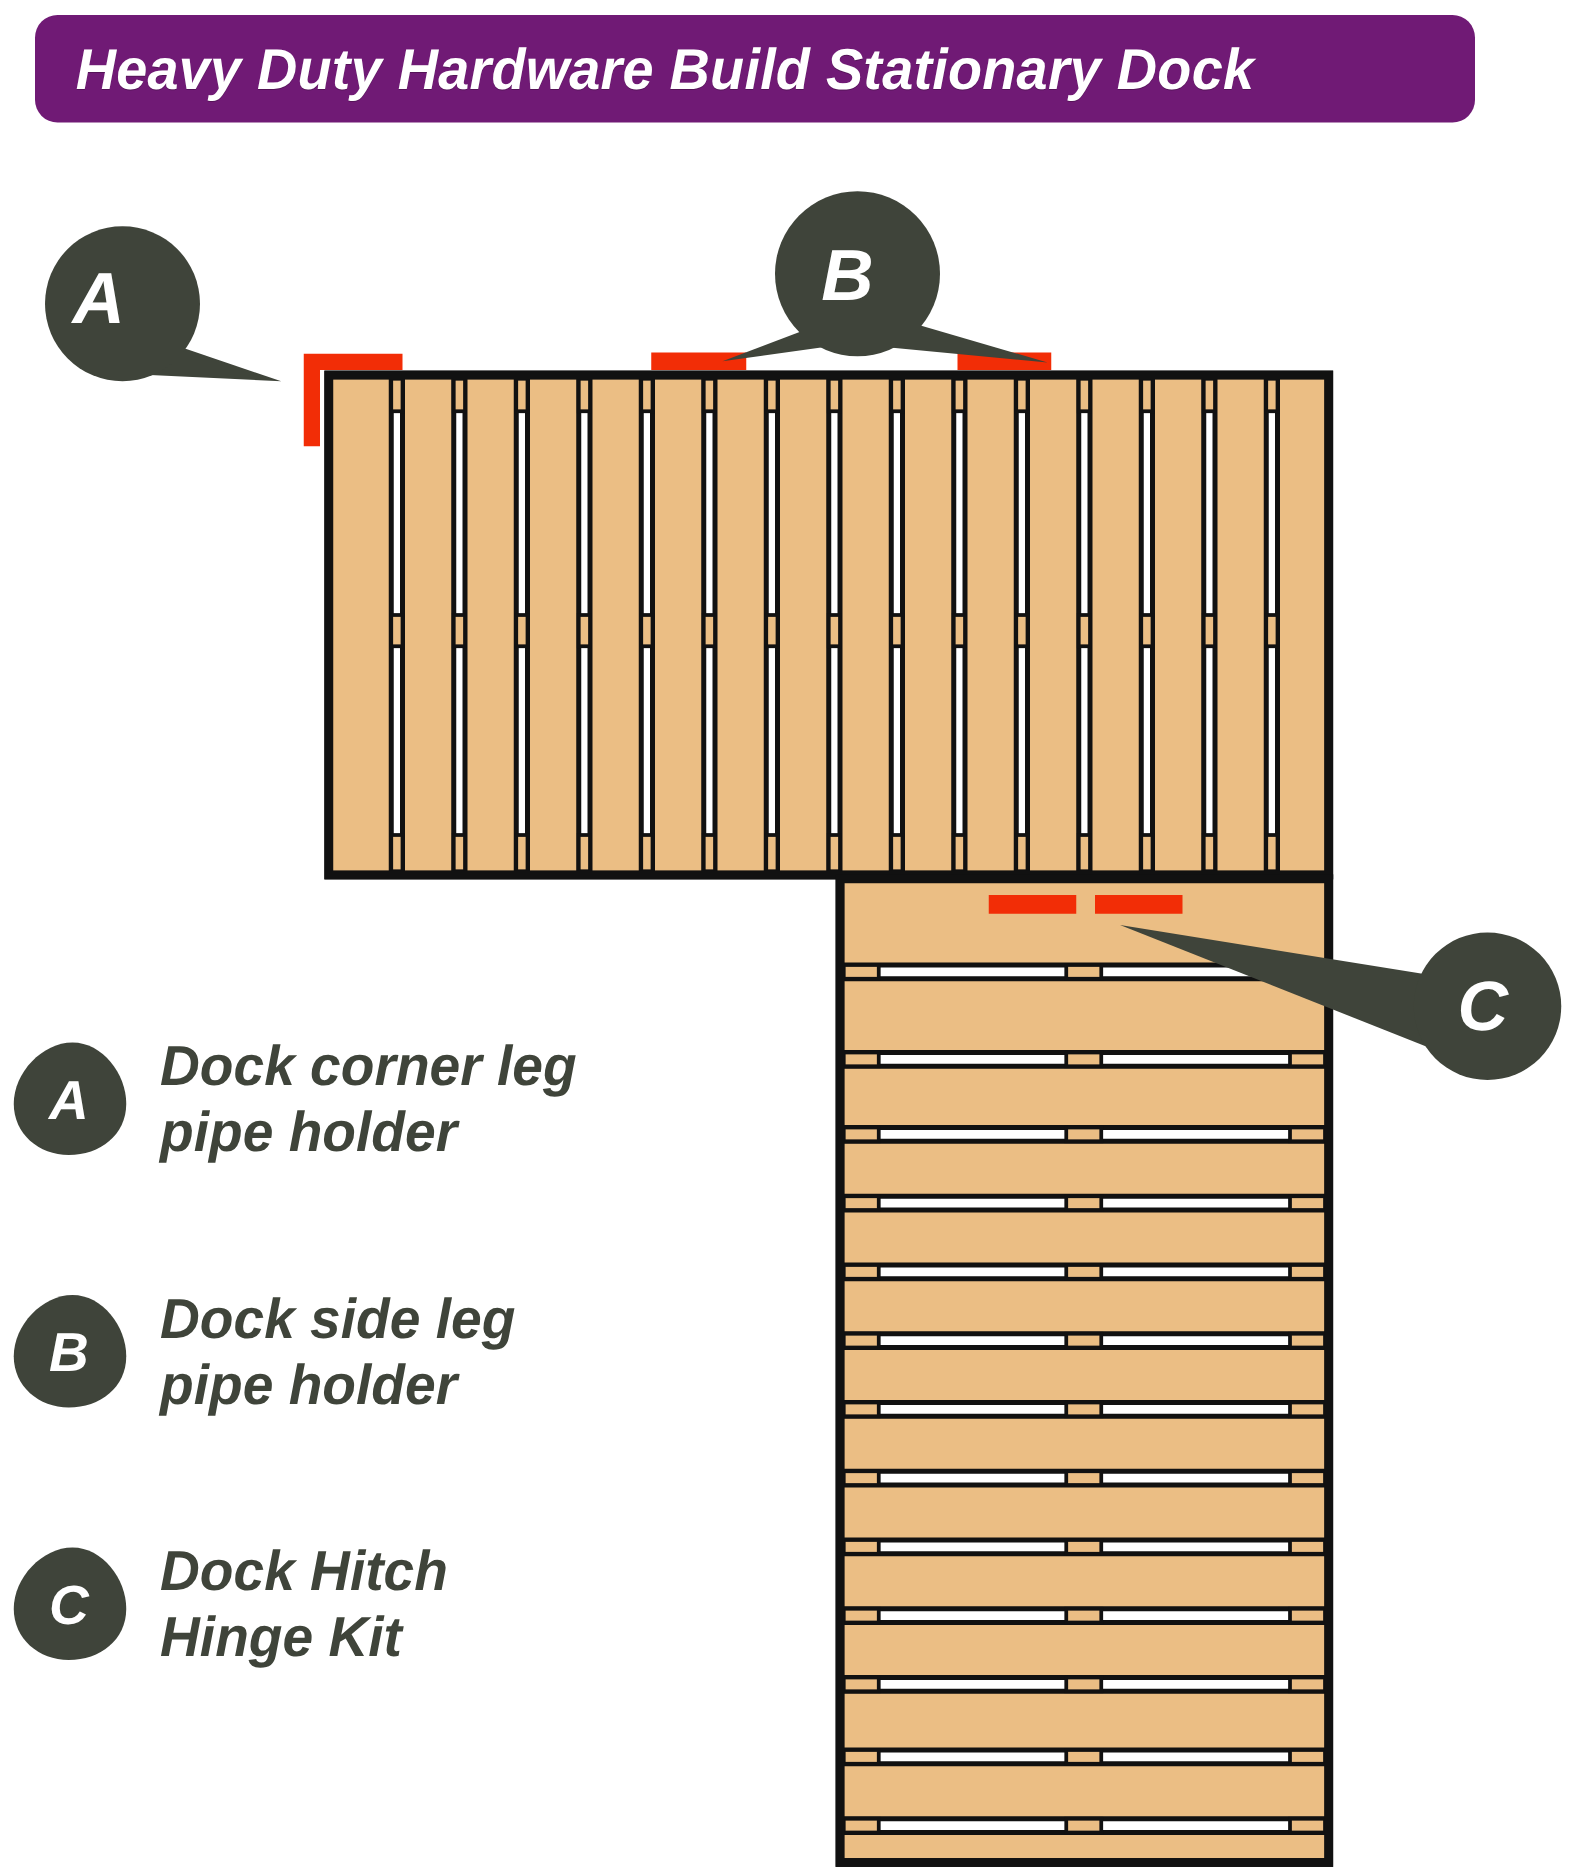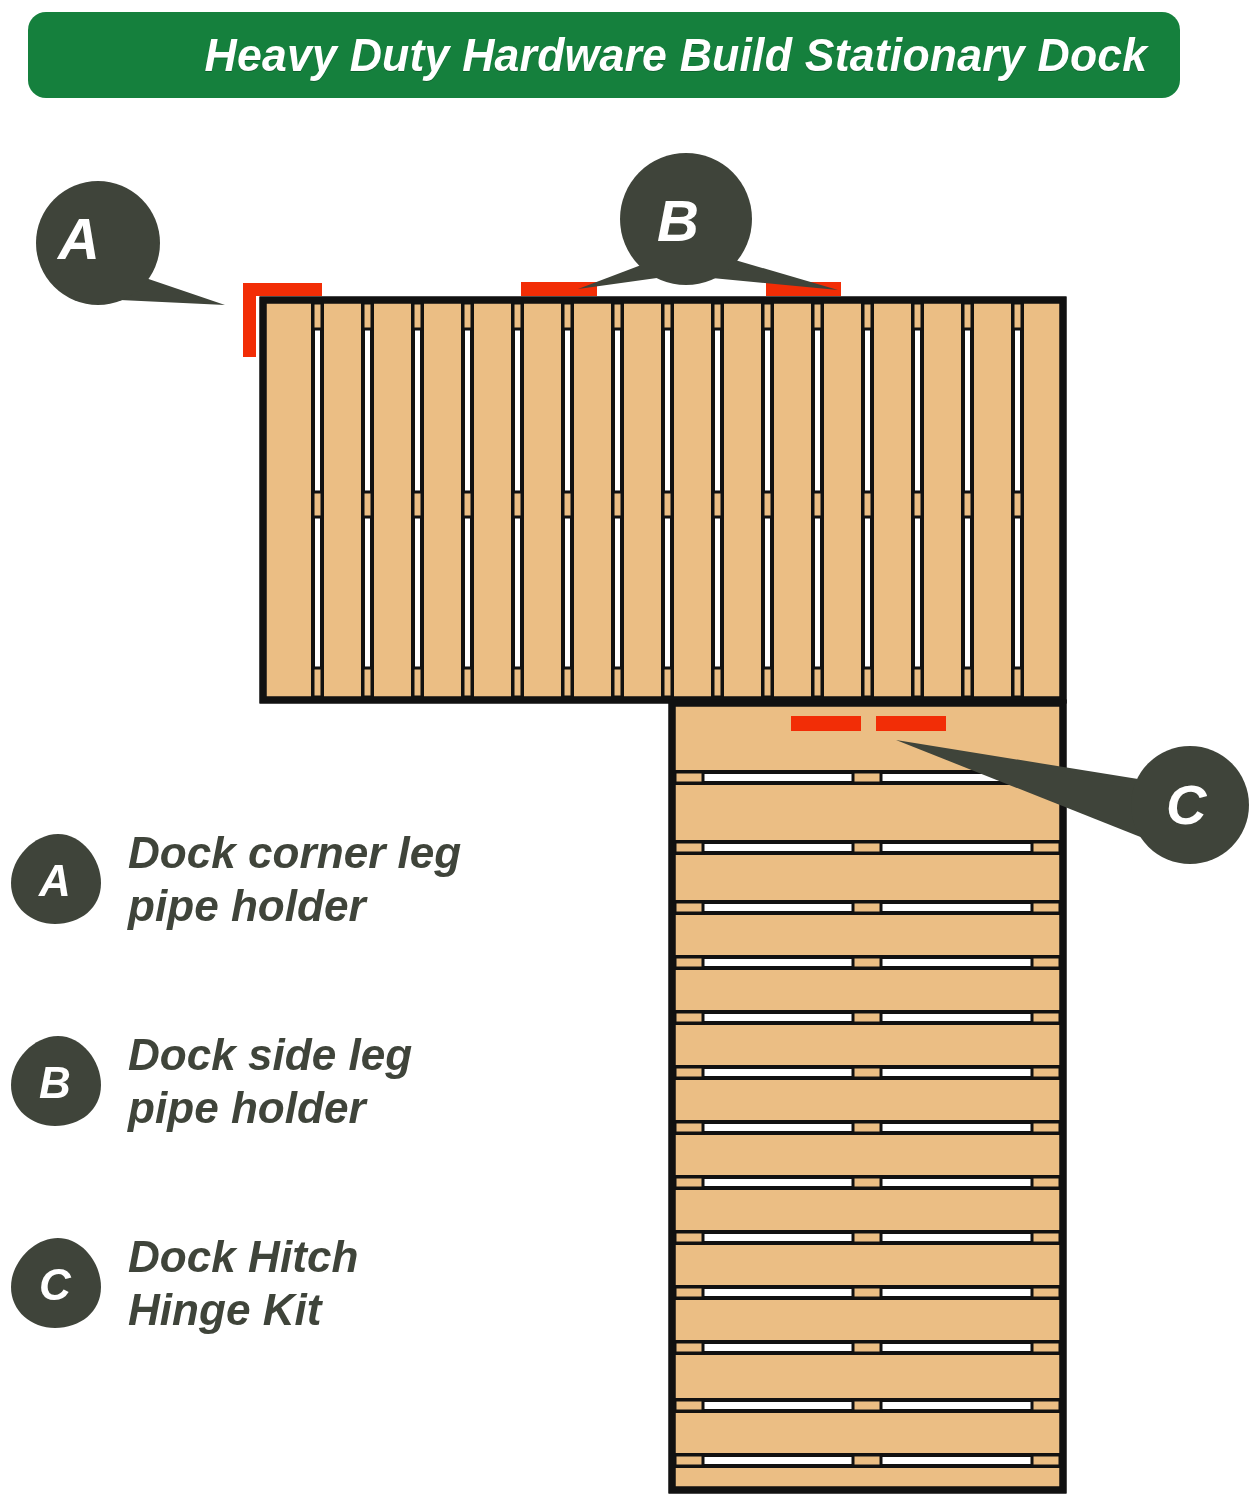--- a/index.html
+++ b/index.html
@@ -18,25 +18,25 @@
     overflow: hidden;
   }
 
   
   .title-banner {
     position: absolute;
     left: 28px;
     top: 12px;
     width: 1152px;
     height: 86px;
-    background: #15803d;
+    background: #701a75;
     border-radius: 18px;
     display: flex;
     align-items: center;
-    justify-content: flex-end;
+    justify-content: flex-start;
     box-sizing: border-box;
     padding: 4px 18px;
   }
   .title-text {
     color: #ffffff;
     font-family: "Liberation Sans Narrow", "Liberation Sans", sans-serif;
     font-weight: bold;
     font-style: italic;
     font-size: 46px;
     letter-spacing: 0.2px;

